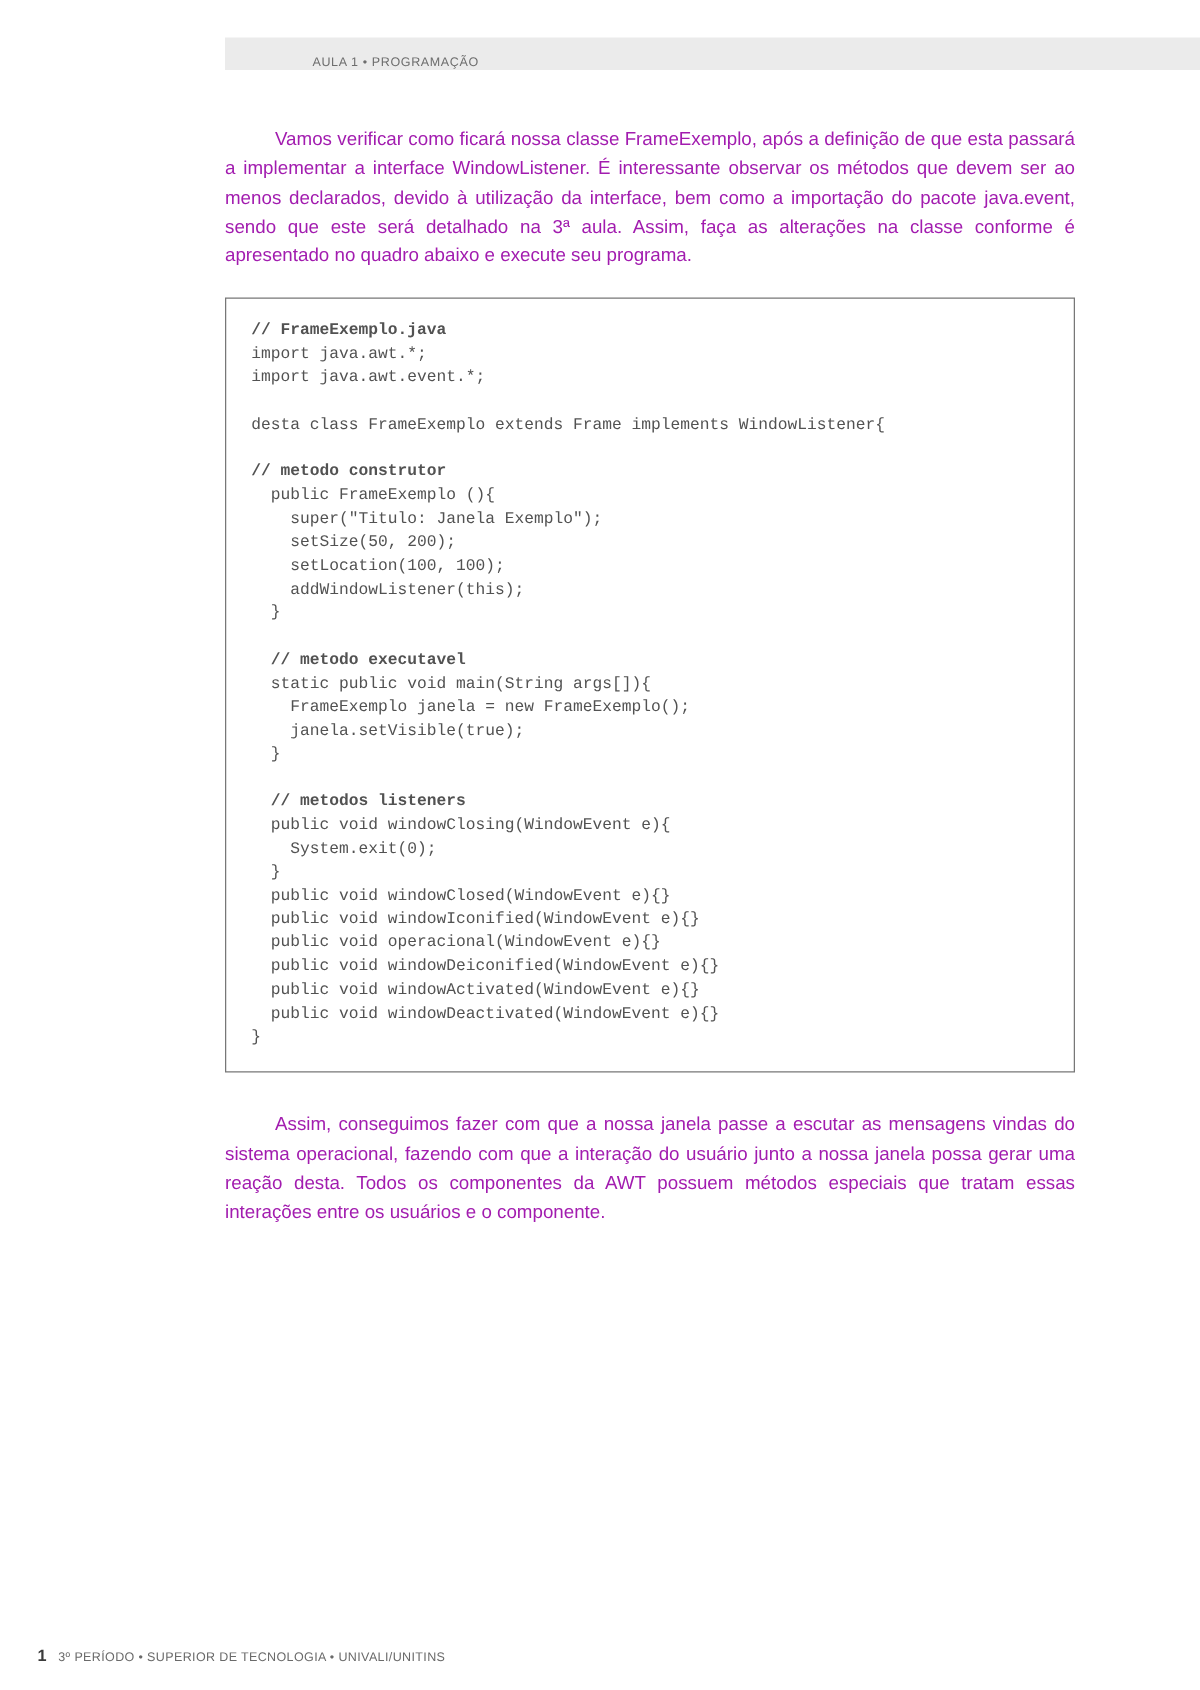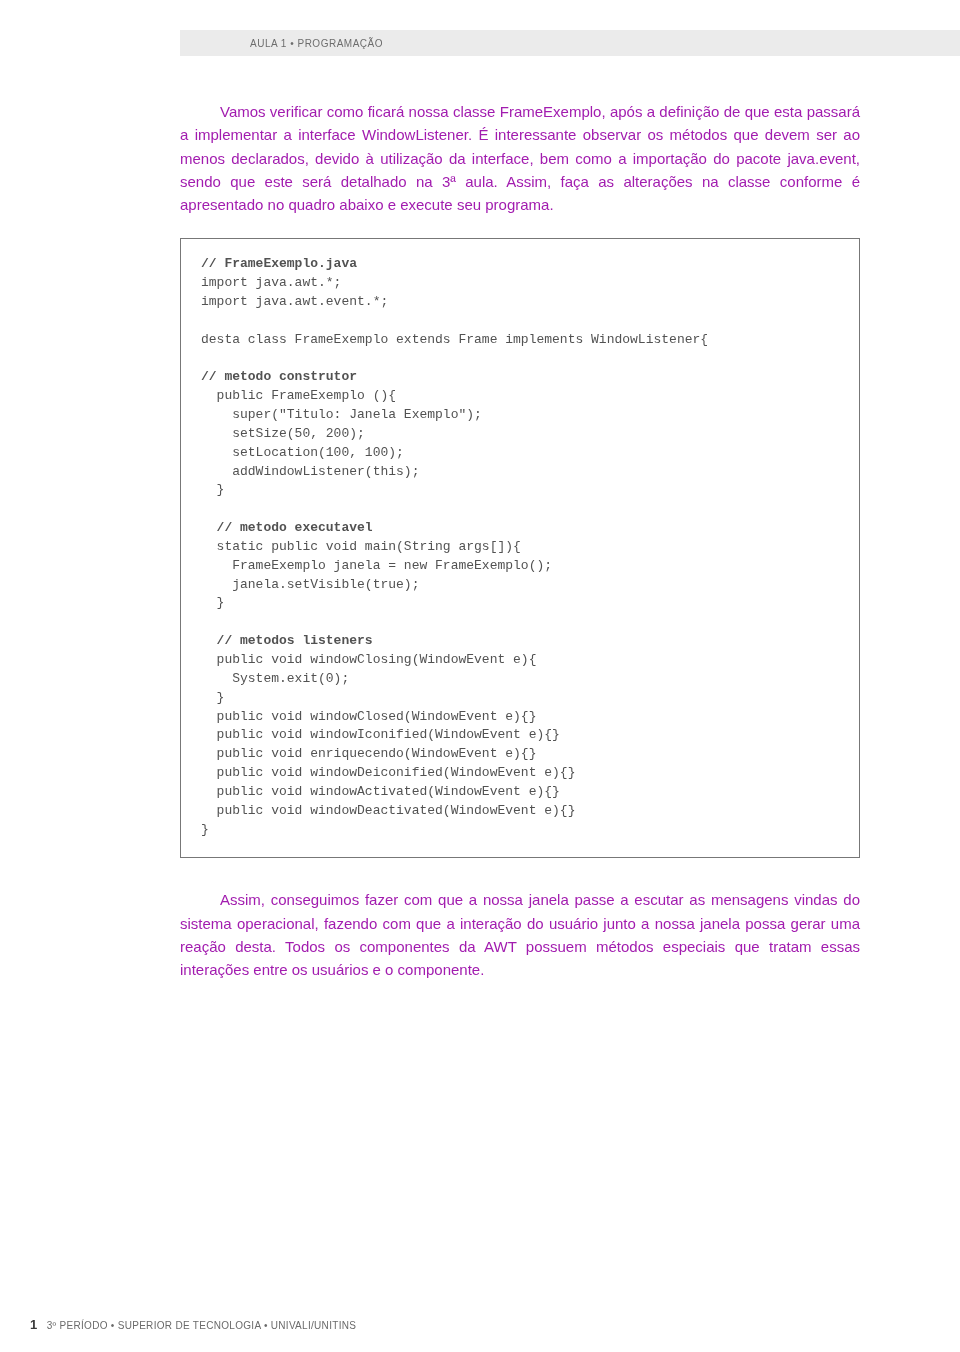--- a/index.html
+++ b/index.html
@@ -12,21 +12,21 @@
     position: relative;
   }
   .header-bar {
     position: absolute;
     top: 30px;
     left: 180px;
     right: 0;
     height: 26px;
     background: #ebebeb;
     display: flex;
-    align-items: center;
+    align-items: flex-end;
     padding-left: 70px;
     font-size: 10px;
     letter-spacing: 0.5px;
     color: #6d6d6d;
   }
   .content {
     position: absolute;
     top: 100px;
     left: 180px;
     width: 680px;
@@ -98,21 +98,21 @@
 <span>    FrameExemplo janela = new FrameExemplo();</span>
 <span>    janela.setVisible(true);</span>
 <span>  }</span>
 <span></span>
 <span class="bold">  // metodos listeners</span>
 <span>  public void windowClosing(WindowEvent e){</span>
 <span>    System.exit(0);</span>
 <span>  }</span>
 <span>  public void windowClosed(WindowEvent e){}</span>
 <span>  public void windowIconified(WindowEvent e){}</span>
-<span>  public void enriquecendo(WindowEvent e){}</span>
+<span>  public void operacional(WindowEvent e){}</span>
 <span>  public void windowDeiconified(WindowEvent e){}</span>
 <span>  public void windowActivated(WindowEvent e){}</span>
 <span>  public void windowDeactivated(WindowEvent e){}</span>
 <span>}</span></pre>
   </div>
 
   <p class="para indent">Assim, conseguimos fazer com que a nossa janela passe a escutar as mensagens vindas do sistema operacional, fazendo com que a interação do usuário junto a nossa janela possa gerar uma reação desta. Todos os componentes da AWT possuem métodos especiais que tratam essas interações entre os usuários e o componente.</p>
 
 
 </div>

